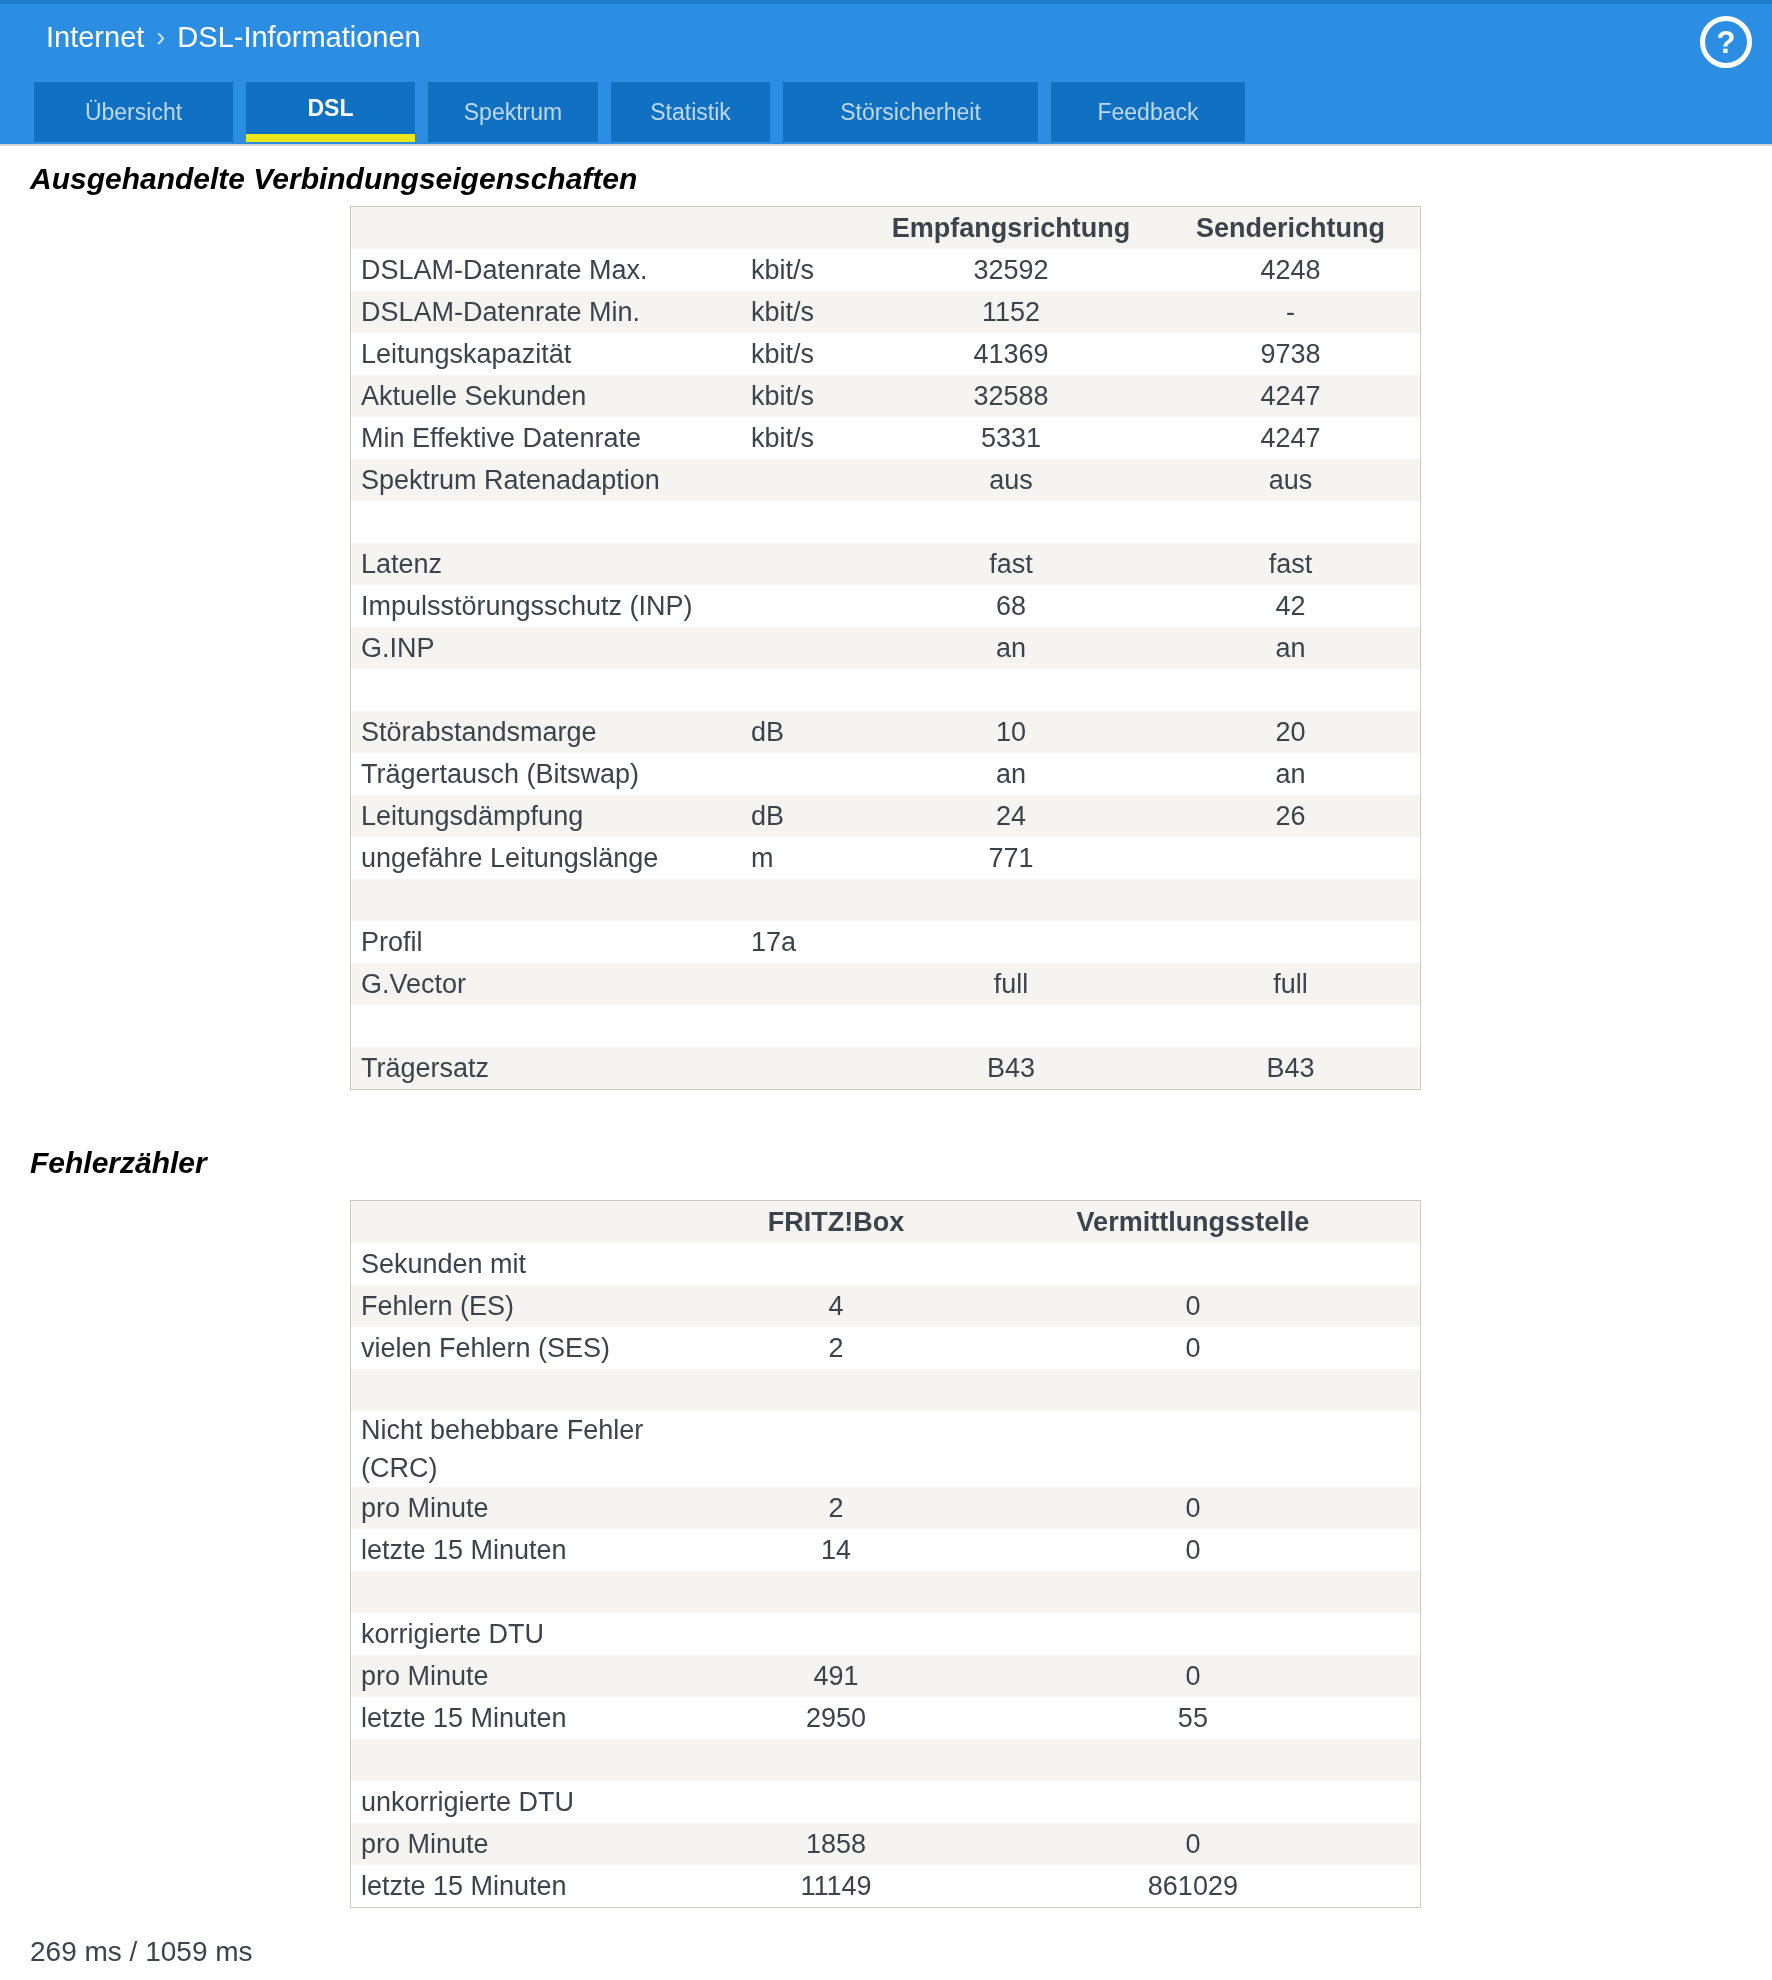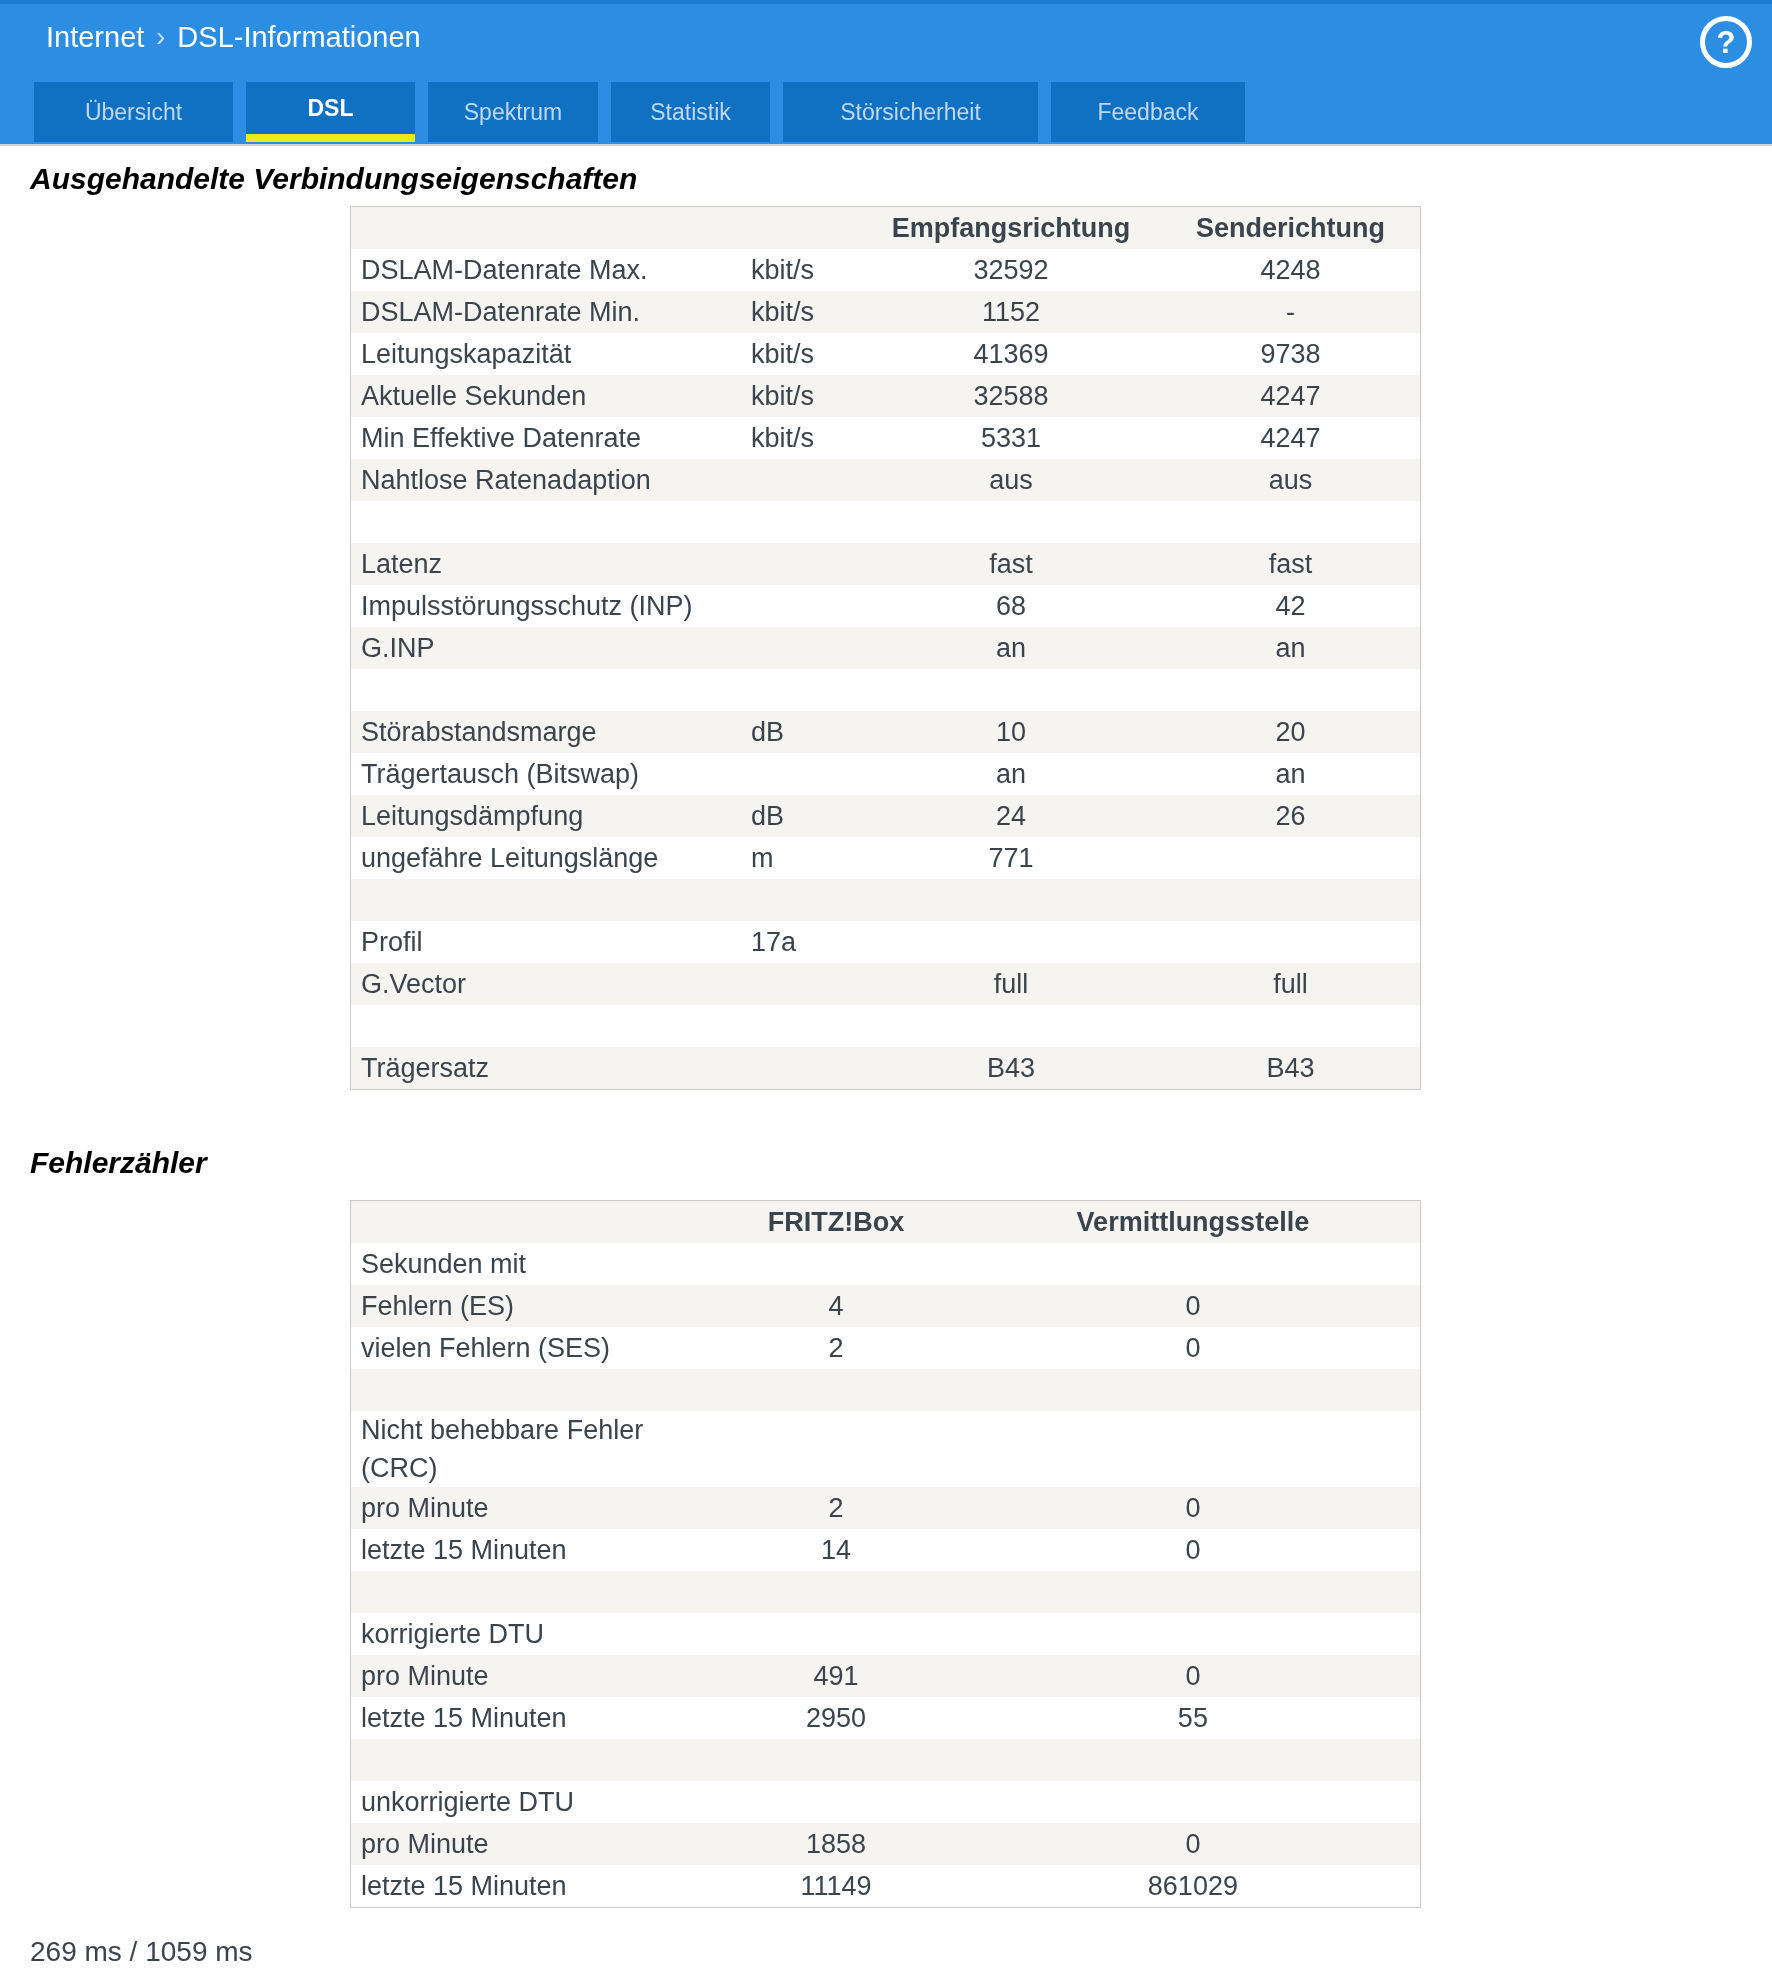--- a/index.html
+++ b/index.html
@@ -140,21 +140,21 @@
             <td class="a-r">32588</td>
             <td class="a-r">4247</td>
           </tr>
           <tr>
             <td class="a-l">Min Effektive Datenrate</td>
             <td class="a-l">kbit/s</td>
             <td class="a-r">5331</td>
             <td class="a-r">4247</td>
           </tr>
           <tr class="alt">
-            <td class="a-l">Nahtlose Ratenadaption</td>
+            <td class="a-l">Spektrum Ratenadaption</td>
             <td class="a-l"></td>
             <td class="a-r">aus</td>
             <td class="a-r">aus</td>
           </tr>
           <tr>
             <td class="a-l"></td>
             <td class="a-l"></td>
             <td class="a-r"></td>
             <td class="a-r"></td>
           </tr>

